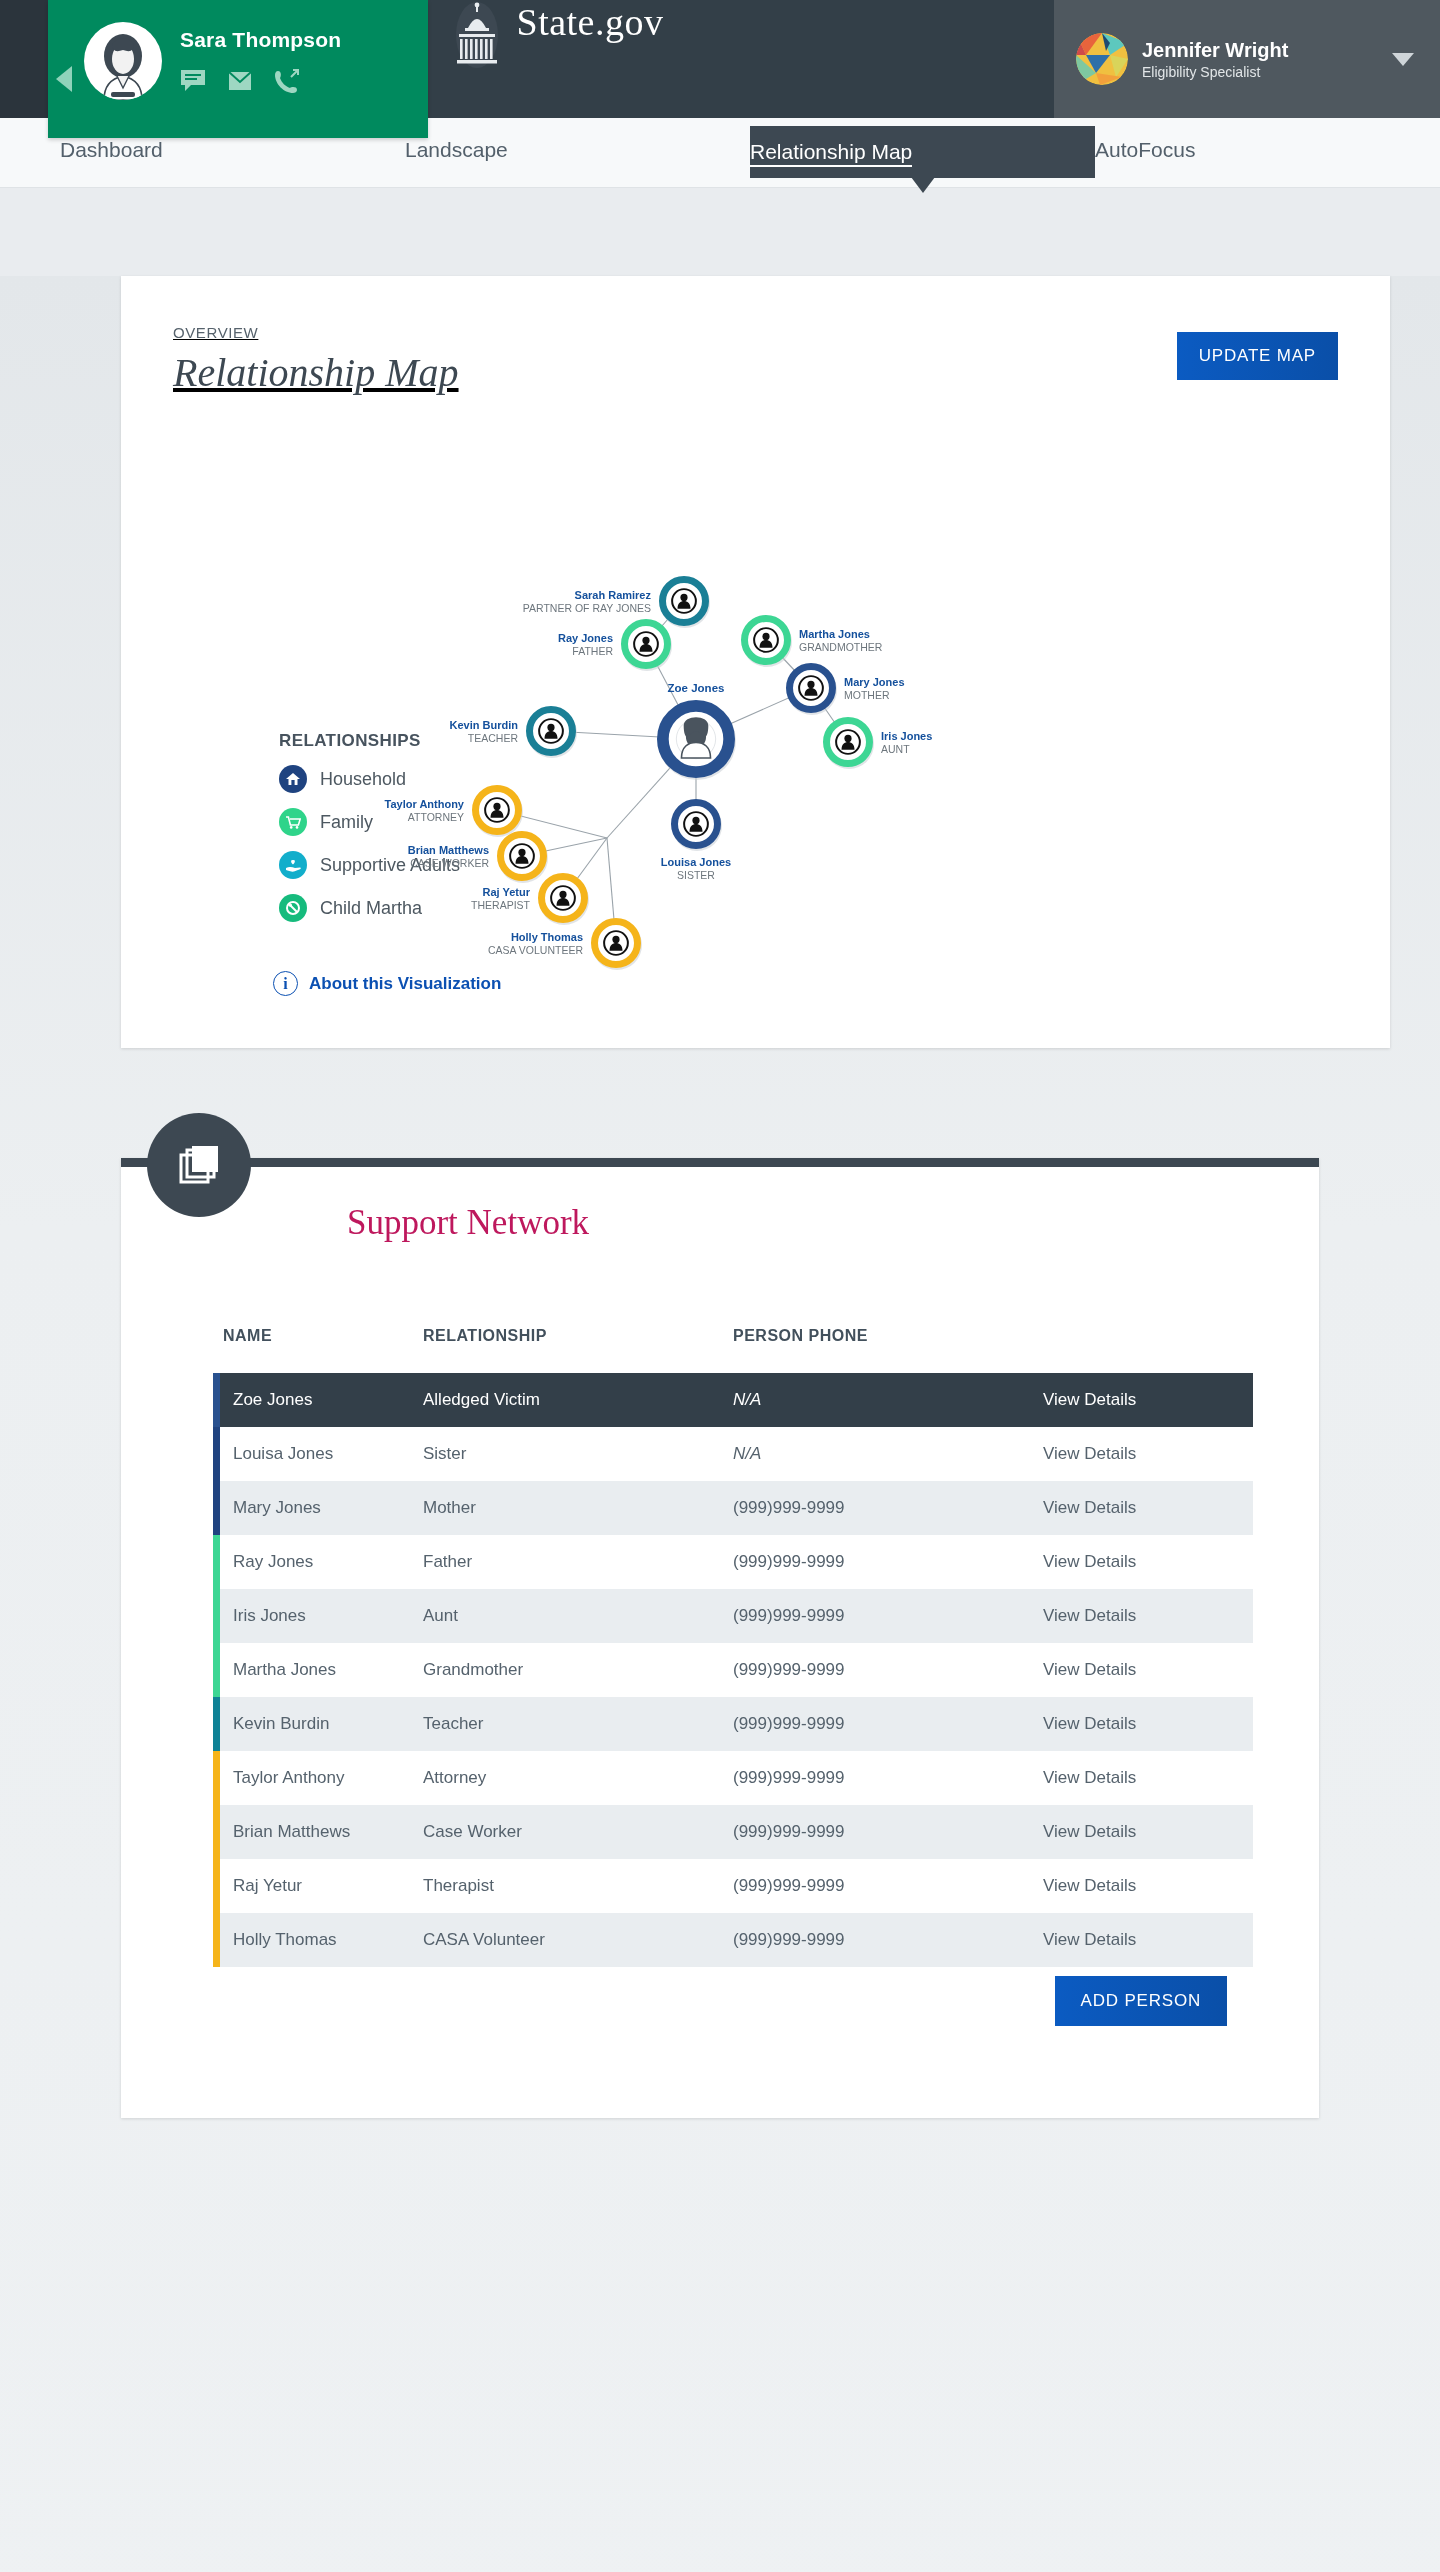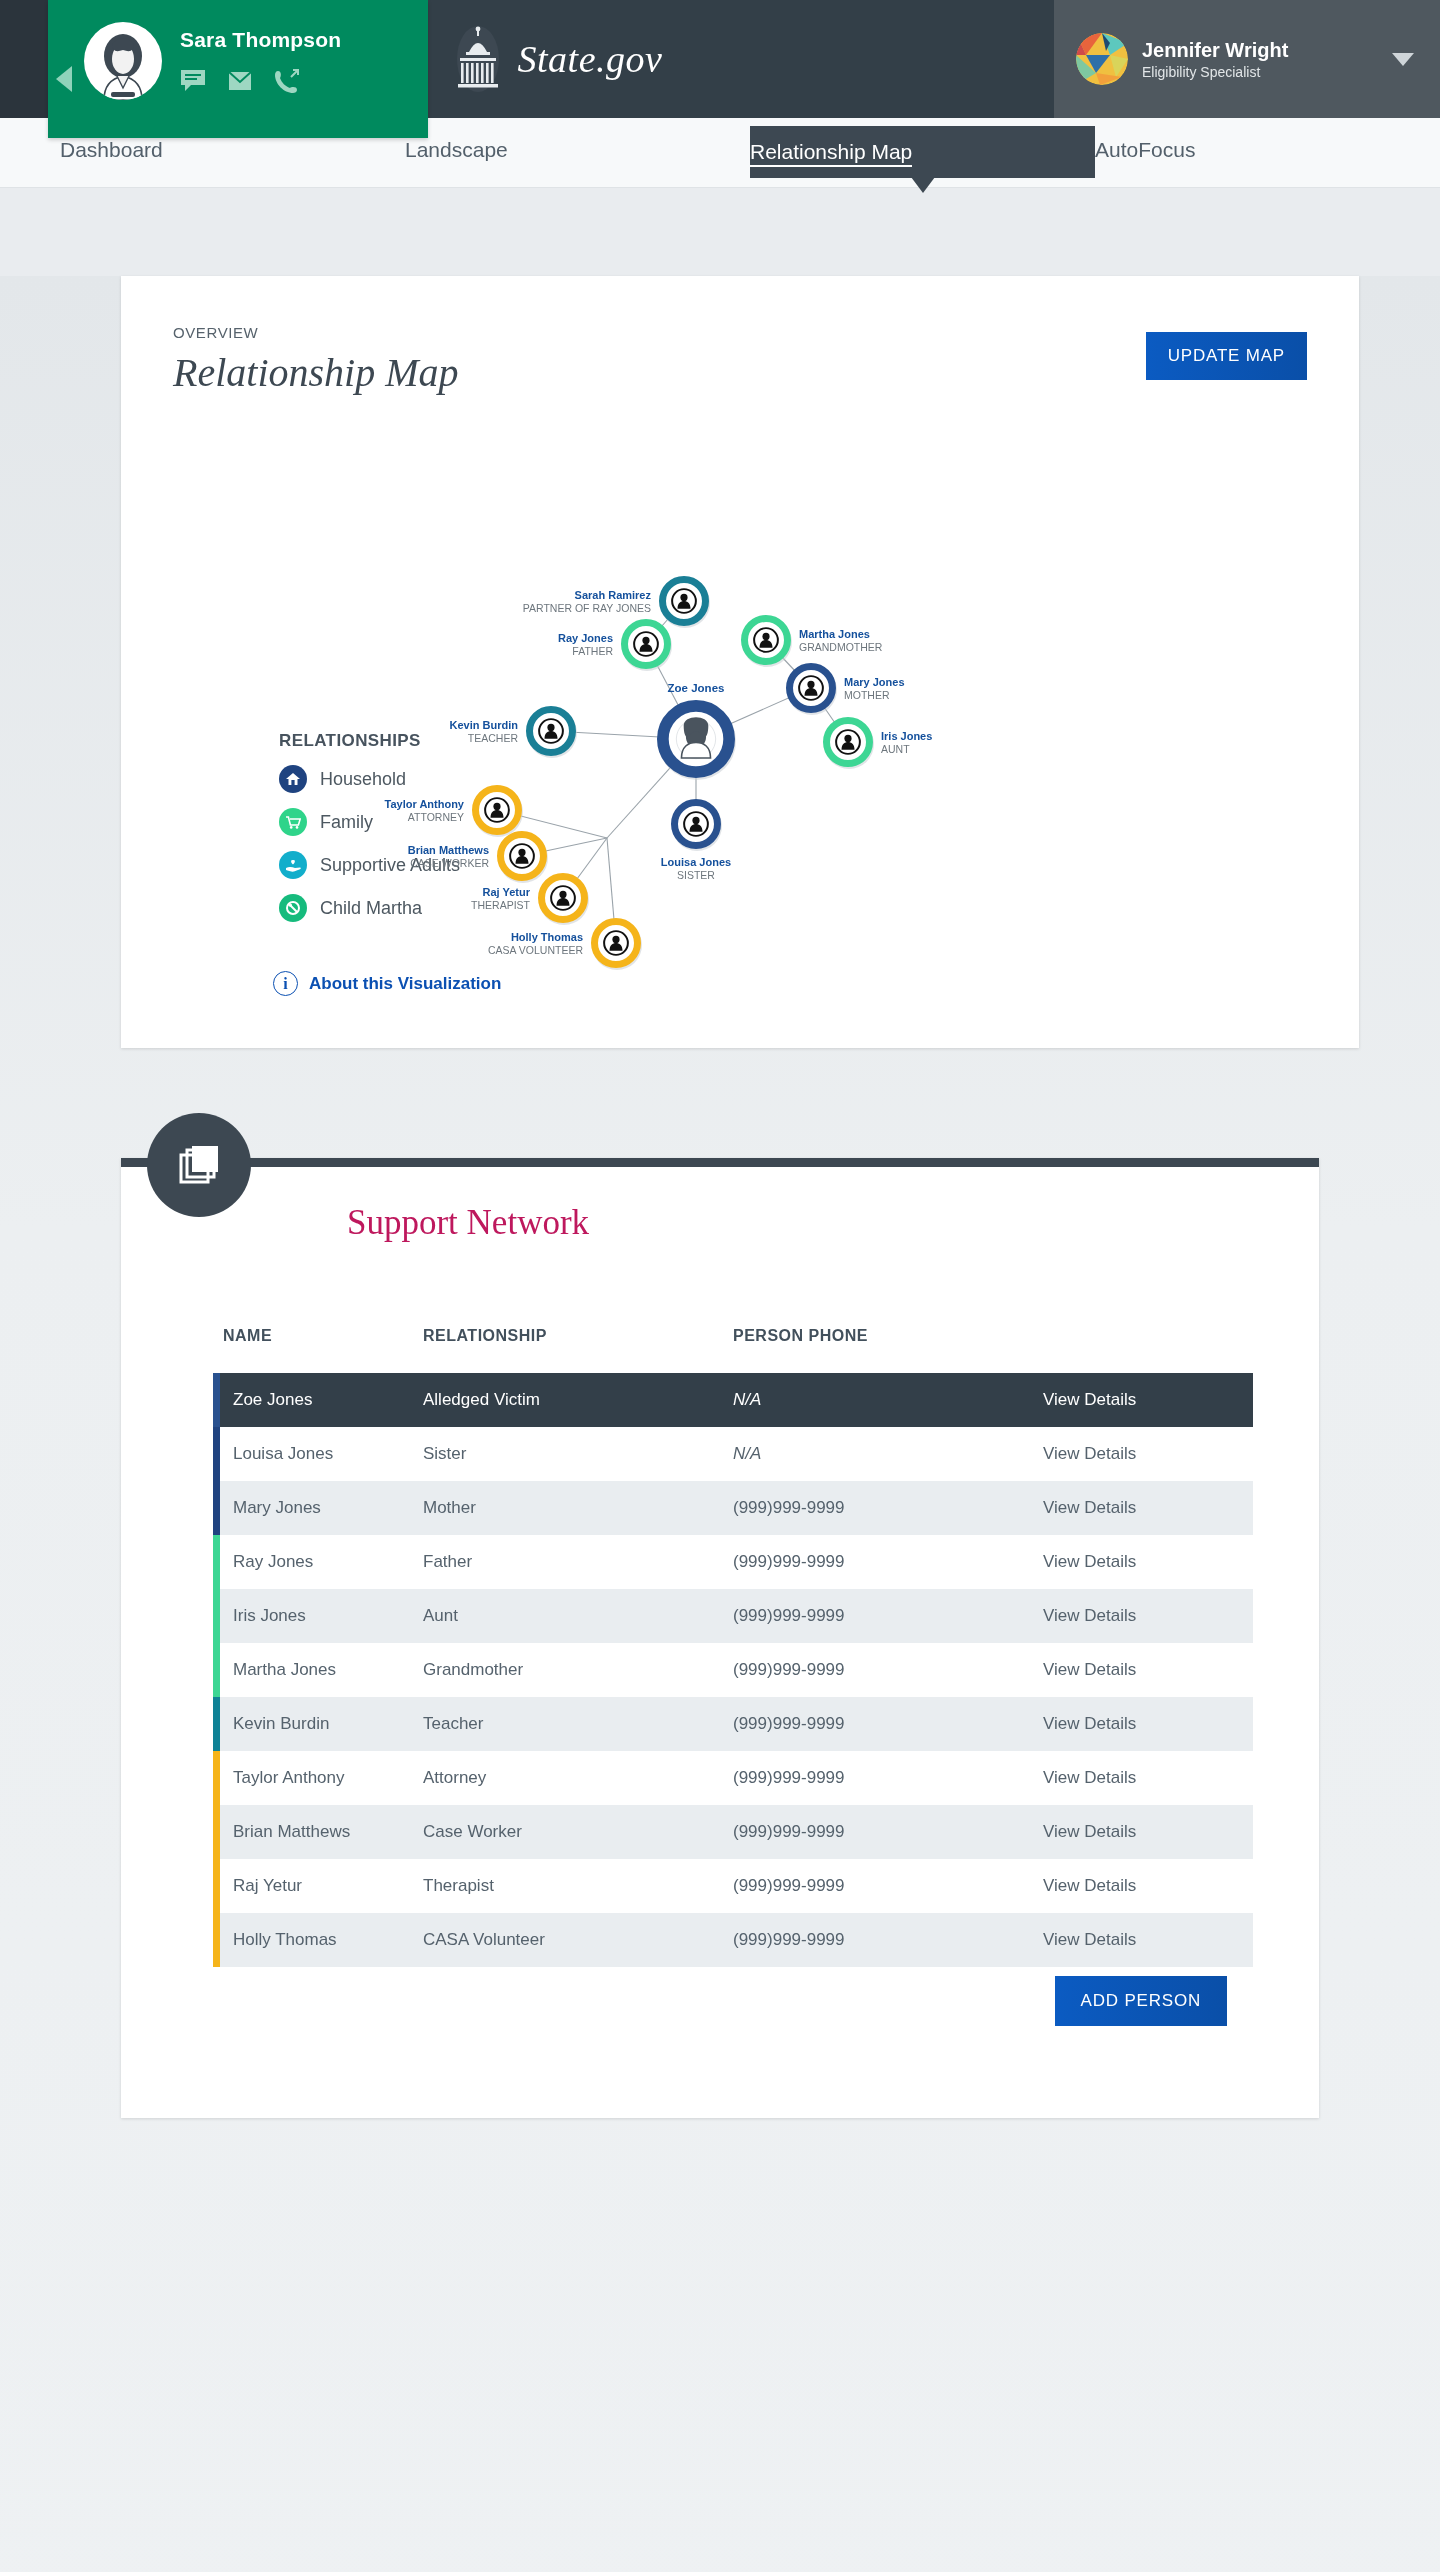--- a/index.html
+++ b/index.html
@@ -55,21 +55,21 @@
   .user-meta { margin-left:18px; padding-top:10px; }
   .user-name {
     color:#fff; font-size:21px; font-weight:bold; letter-spacing:.2px;
     font-family:"Liberation Sans", sans-serif;
   }
   .user-actions { display:flex; gap:21px; margin-top:16px; }
   .user-actions .ic { width:26px;height:26px; display:block; }
 
   .brand {
     flex:1;
-    display:flex; align-items:center; justify-content:center; gap:14px;font-style:italic;
+    display:flex; align-items:flex-start; justify-content:center; gap:14px;
   }
   .brand-name {
     color:#fff; font-size:38px;
     font-family:"Liberation Serif", serif;
     letter-spacing:.5px;
   }
 
   .account {
     width:386px;
     background:#4f585f;
@@ -132,23 +132,24 @@
   
   .page {
     background:linear-gradient(180deg,#e3e7ea 0%, #eceff1 40%, #eef1f3 100%);
     padding:0 0 60px 0;
     min-height:2384px;
   }
 
   
   .card {
     background:#fff;
-    margin:88px 81px 0 121px;
+    margin:88px 50px 0 121px;
     box-shadow:0 1px 3px rgba(0,0,0,.13);
     position:relative;
+    text-decoration:underline;
   }
   .card-rm { height:772px; padding:48px 52px 0 52px; }
   .eyebrow {
     font-size:15px; letter-spacing:.6px; color:#56626c;
     font-family:"Liberation Sans", sans-serif;
   }
   .rm-title {
     font-family:"Liberation Serif", serif;
     font-style:italic;
     font-size:40px;

